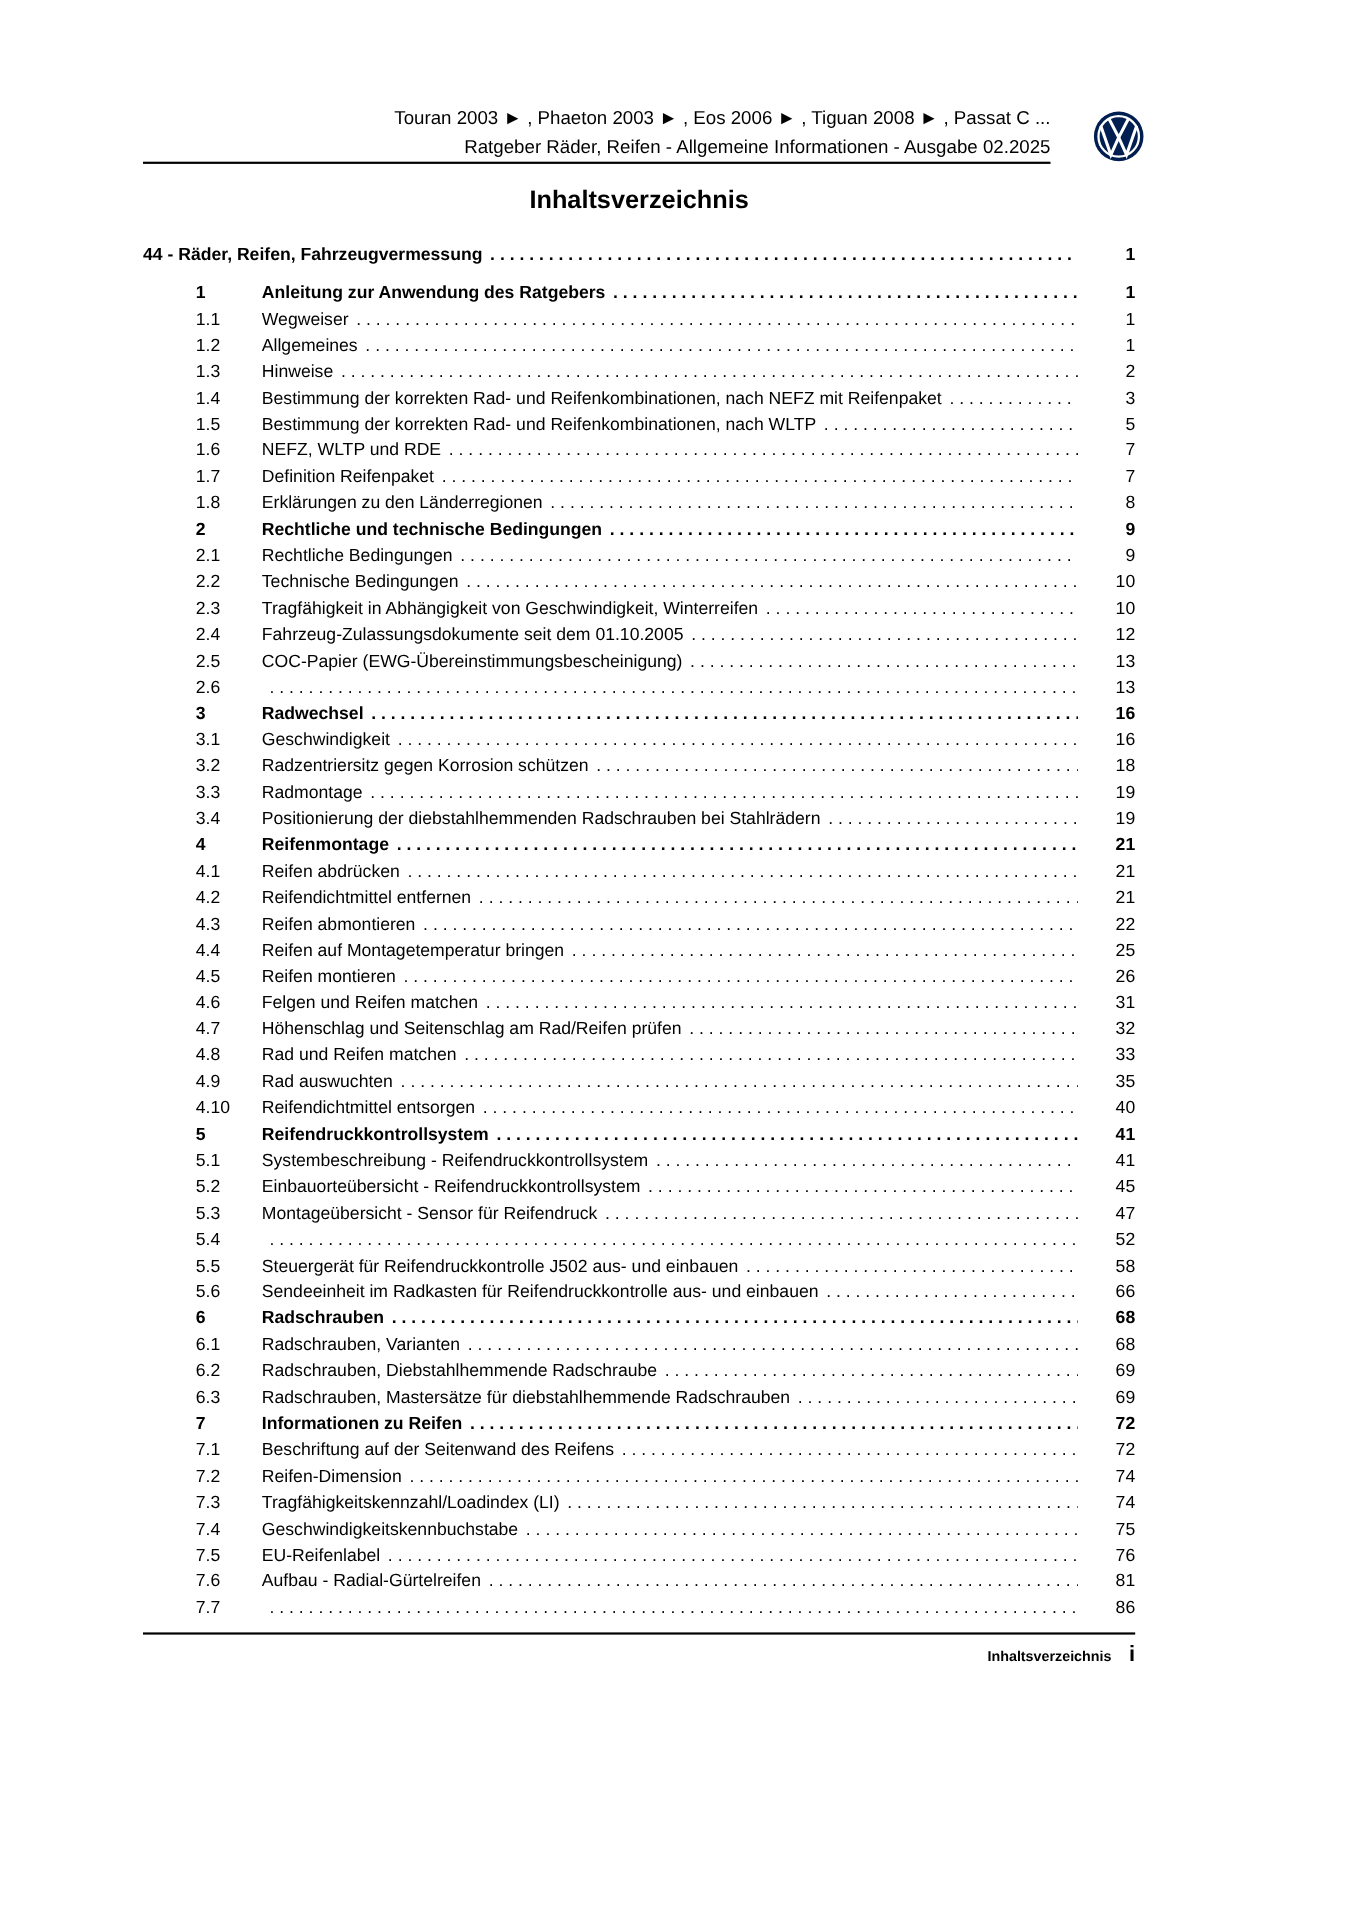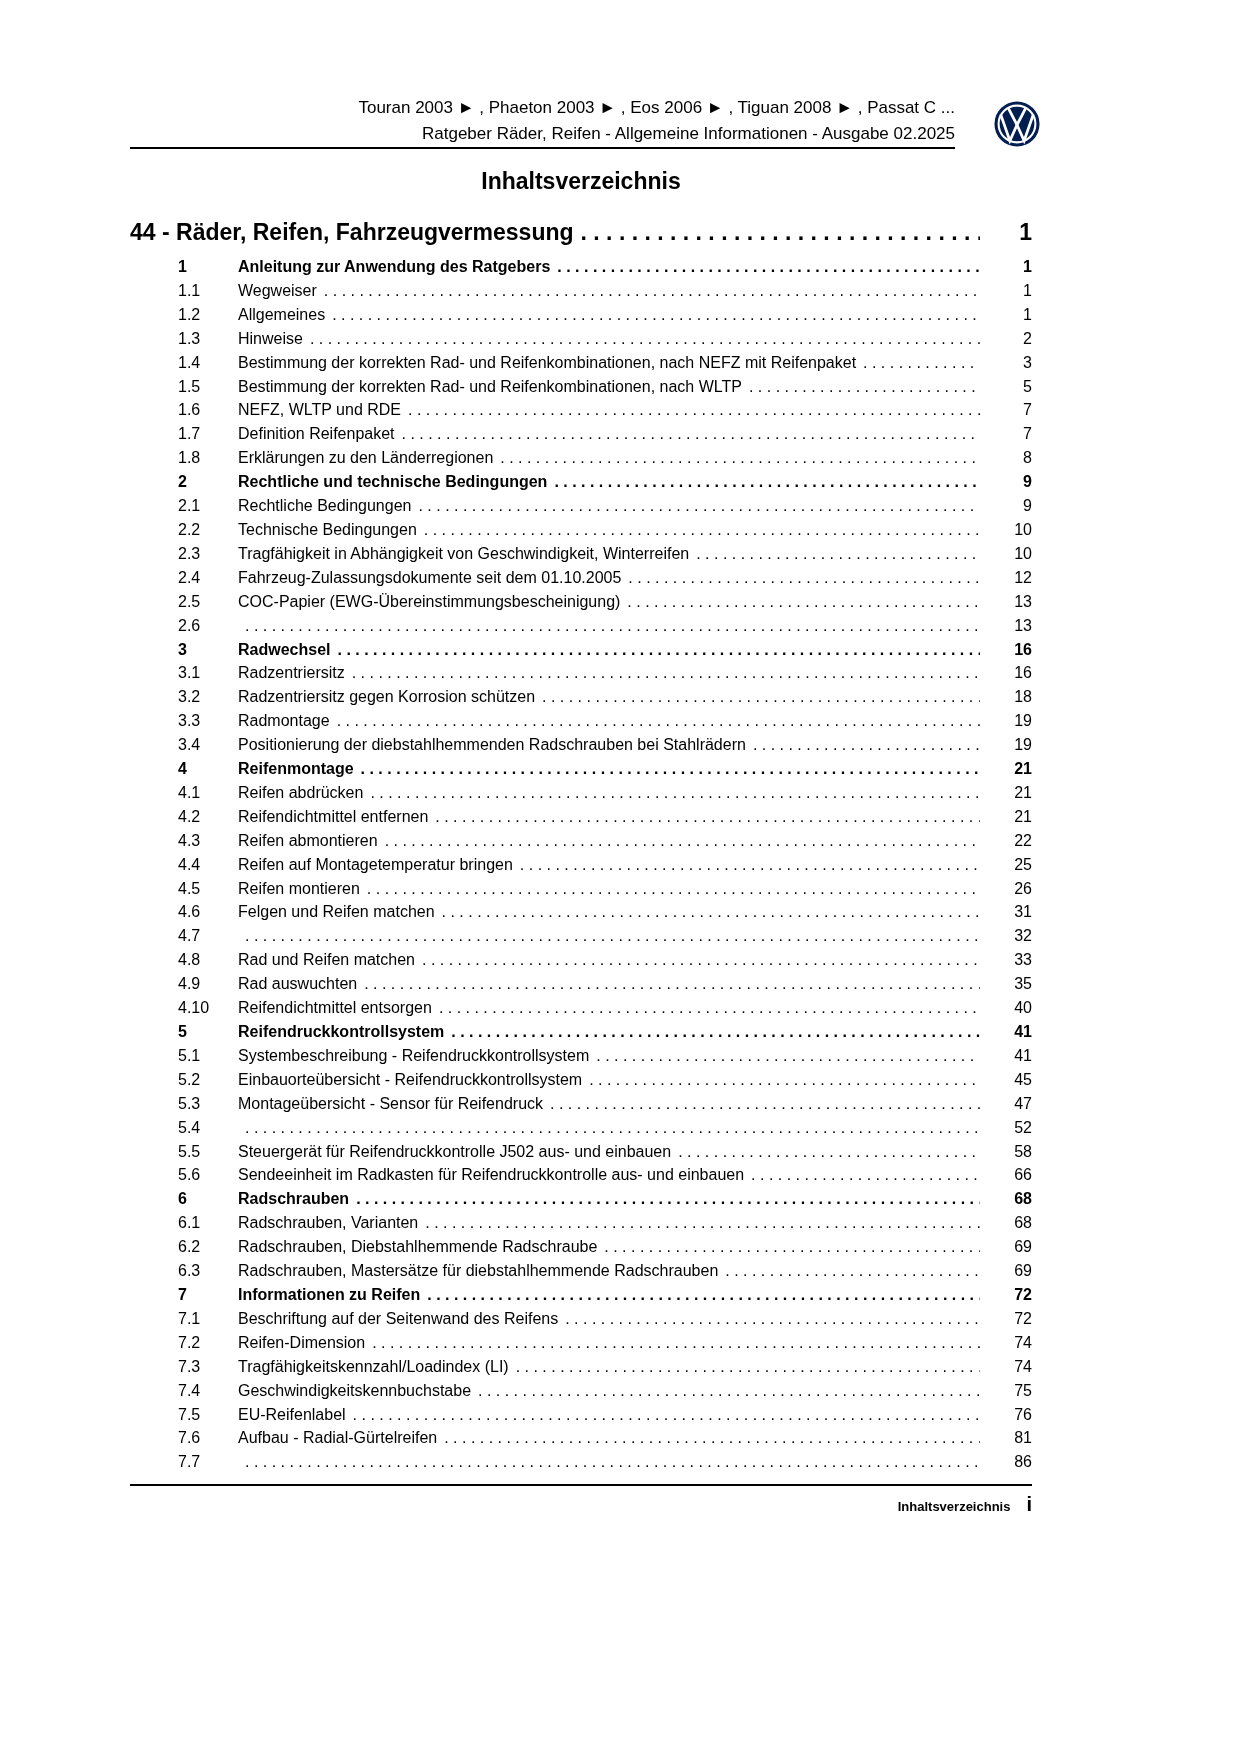--- a/index.html
+++ b/index.html
@@ -43,21 +43,21 @@
     font-size: 23px;
     line-height: 28px;
     font-weight: bold;
     text-align: center;
   }
 
   .chapter-row {
     display: flex;
     align-items: baseline;
     margin-top: 24px;
-    font-size: 23px;
+    font-size: 16px;
     line-height: 26px;
     font-weight: bold;
   }
   .entries { margin-top: 10px; }
   .toc-row {
     display: flex;
     align-items: baseline;
     font-size: 16px;
     line-height: 23.9px;
   }
@@ -216,21 +216,21 @@
           <span class="pageno">13</span>
         </div>
         <div class="toc-row main">
           <span class="num">3</span>
           <span class="title">Radwechsel</span>
           <span class="dots">. . . . . . . . . . . . . . . . . . . . . . . . . . . . . . . . . . . . . . . . . . . . . . . . . . . . . . . . . . . . . . . . . . . . . . . . . . . . . . . . . . . . . . . . . . . . . . . . . . . . . . . . . . . . . . . . . . . . . . . . . . . . . . . . . . . . . . . . . . . . . . . . . . . . . . . . . . . . . . . . . . . . . . . . . . . . . . . . . . . . . . . . . . . . . . . . . . . . . . . . </span>
           <span class="pageno">16</span>
         </div>
         <div class="toc-row">
           <span class="num">3.1</span>
-          <span class="title">Radzentriersitz</span>
+          <span class="title">Geschwindigkeit</span>
           <span class="dots">. . . . . . . . . . . . . . . . . . . . . . . . . . . . . . . . . . . . . . . . . . . . . . . . . . . . . . . . . . . . . . . . . . . . . . . . . . . . . . . . . . . . . . . . . . . . . . . . . . . . . . . . . . . . . . . . . . . . . . . . . . . . . . . . . . . . . . . . . . . . . . . . . . . . . . . . . . . . . . . . . . . . . . . . . . . . . . . . . . . . . . . . . . . . . . . . . . . . . . . . </span>
           <span class="pageno">16</span>
         </div>
         <div class="toc-row">
           <span class="num">3.2</span>
           <span class="title">Radzentriersitz gegen Korrosion schützen</span>
           <span class="dots">. . . . . . . . . . . . . . . . . . . . . . . . . . . . . . . . . . . . . . . . . . . . . . . . . . . . . . . . . . . . . . . . . . . . . . . . . . . . . . . . . . . . . . . . . . . . . . . . . . . . . . . . . . . . . . . . . . . . . . . . . . . . . . . . . . . . . . . . . . . . . . . . . . . . . . . . . . . . . . . . . . . . . . . . . . . . . . . . . . . . . . . . . . . . . . . . . . . . . . . . </span>
           <span class="pageno">18</span>
         </div>
         <div class="toc-row">
@@ -282,20 +282,21 @@
           <span class="pageno">26</span>
         </div>
         <div class="toc-row">
           <span class="num">4.6</span>
           <span class="title">Felgen und Reifen matchen</span>
           <span class="dots">. . . . . . . . . . . . . . . . . . . . . . . . . . . . . . . . . . . . . . . . . . . . . . . . . . . . . . . . . . . . . . . . . . . . . . . . . . . . . . . . . . . . . . . . . . . . . . . . . . . . . . . . . . . . . . . . . . . . . . . . . . . . . . . . . . . . . . . . . . . . . . . . . . . . . . . . . . . . . . . . . . . . . . . . . . . . . . . . . . . . . . . . . . . . . . . . . . . . . . . . </span>
           <span class="pageno">31</span>
         </div>
         <div class="toc-row">
           <span class="num">4.7</span>
+          <span class="title">Höhenschlag und Seitenschlag am Rad/Reifen prüfen</span>
           <span class="dots">. . . . . . . . . . . . . . . . . . . . . . . . . . . . . . . . . . . . . . . . . . . . . . . . . . . . . . . . . . . . . . . . . . . . . . . . . . . . . . . . . . . . . . . . . . . . . . . . . . . . . . . . . . . . . . . . . . . . . . . . . . . . . . . . . . . . . . . . . . . . . . . . . . . . . . . . . . . . . . . . . . . . . . . . . . . . . . . . . . . . . . . . . . . . . . . . . . . . . . . . </span>
           <span class="pageno">32</span>
         </div>
         <div class="toc-row">
           <span class="num">4.8</span>
           <span class="title">Rad und Reifen matchen</span>
           <span class="dots">. . . . . . . . . . . . . . . . . . . . . . . . . . . . . . . . . . . . . . . . . . . . . . . . . . . . . . . . . . . . . . . . . . . . . . . . . . . . . . . . . . . . . . . . . . . . . . . . . . . . . . . . . . . . . . . . . . . . . . . . . . . . . . . . . . . . . . . . . . . . . . . . . . . . . . . . . . . . . . . . . . . . . . . . . . . . . . . . . . . . . . . . . . . . . . . . . . . . . . . . </span>
           <span class="pageno">33</span>
         </div>
         <div class="toc-row">

